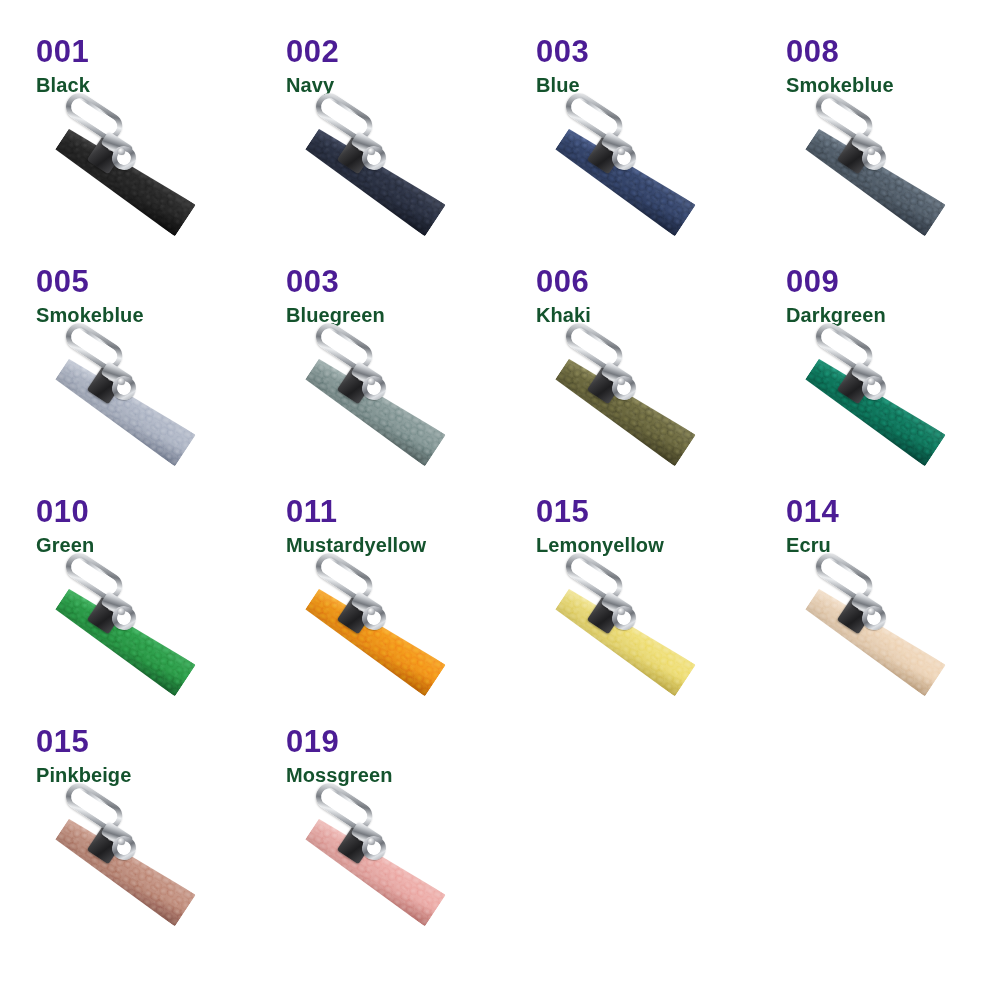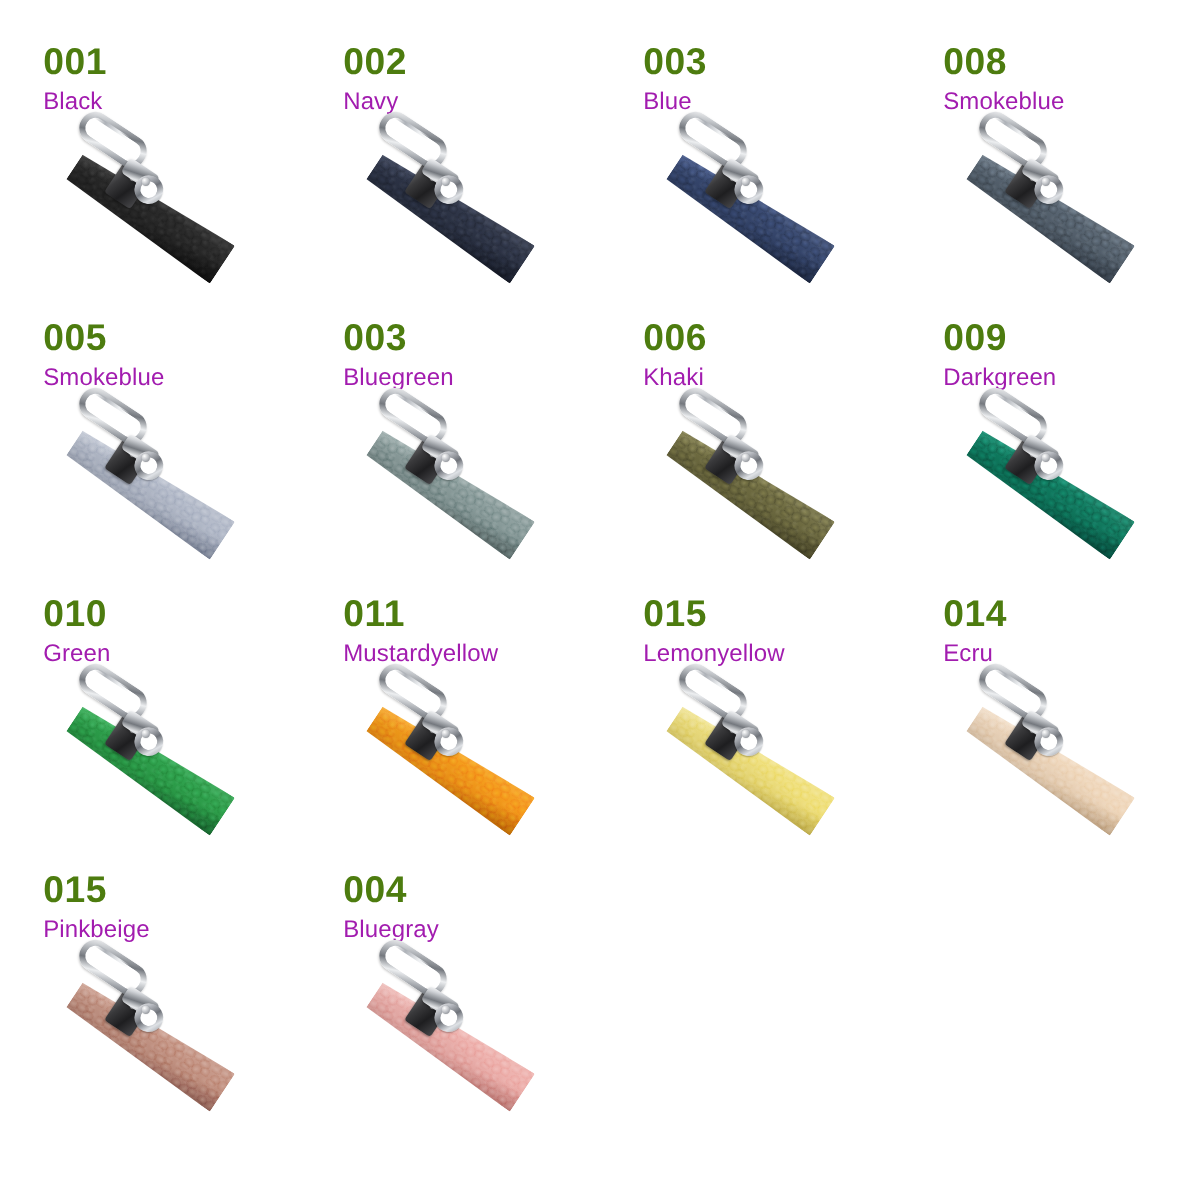--- a/index.html
+++ b/index.html
@@ -33,32 +33,32 @@
   }
 
   .code {
     position: absolute;
     left: 36px;
     top: 0;
     font-size: 31px;
     font-weight: bold;
     letter-spacing: 0.5px;
     line-height: 1;
-    color: #4d7c0f;
+    color: #4c1d95;
     white-space: nowrap;
   }
   .name {
     position: absolute;
     left: 36px;
     top: 39px;
     font-size: 20px;
-    font-weight: normal;
+    font-weight: bold;
     letter-spacing: 0.1px;
     line-height: 1;
-    color: #a21caf;
+    color: #14532d;
     white-space: nowrap;
   }
 
   
   .product {
     position: absolute;
     left: 0;
     top: 68px;
     width: 250px;
     height: 162px;
@@ -545,22 +545,22 @@
           </div>
           <div class="shank"></div>
           <div class="oring"></div>
           <div class="shank-rivet"></div>
         </div>
       </div>
     </div>
   </div>
 
   <div class="swatch-cell">
-    <div class="code">004</div>
-    <div class="name">Bluegray</div>
+    <div class="code">019</div>
+    <div class="name">Mossgreen</div>
     <div class="product">
       <div class="strap-wrap">
         <div class="strap" style="background: linear-gradient(172deg, rgb(248, 207, 204) 0%, rgb(238, 177, 173) 34%, rgb(238, 177, 173) 66%, rgb(203, 138, 134) 100%);">
           <div class="strap-shade"></div>
           <div class="grain"></div>
           <div class="grain2"></div>
         </div>
         <div class="hardware">
           <div class="collar"></div>
           <div class="collar-stud"></div>

